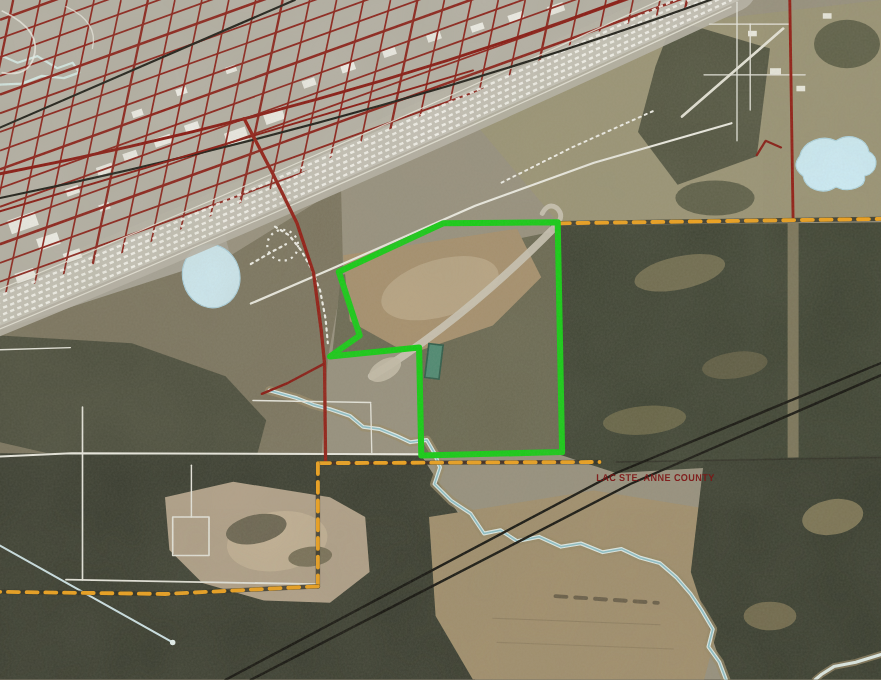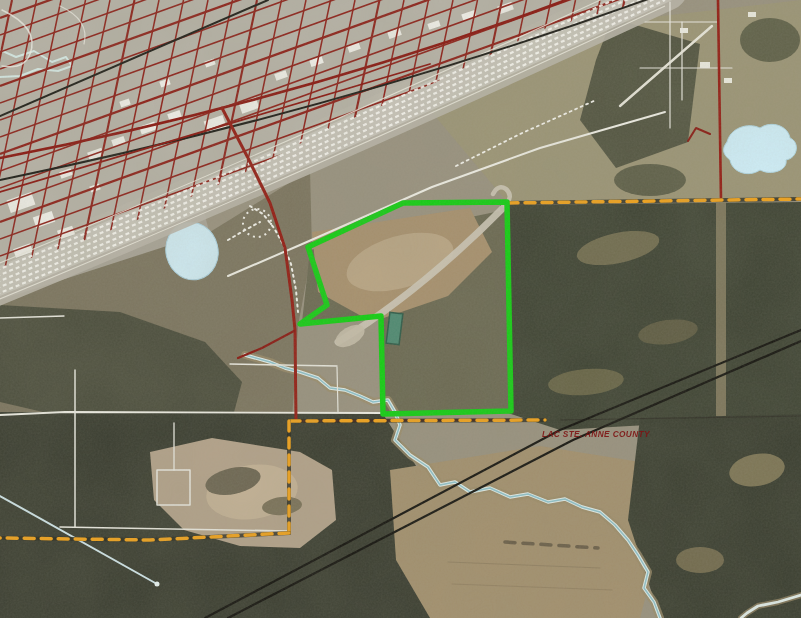--- a/index.html
+++ b/index.html
@@ -1,17 +1,17 @@
 <!DOCTYPE html>
 <html><head>
 <meta charset="utf-8">
 <style>
   html,body{margin:0;padding:0;background:#222;}
   #stage{position:relative;width:801px;height:618px;overflow:hidden;
-         font-family:"Liberation Sans",sans-serif;background:#99927f;font-style:italic;}
+         font-family:"Liberation Sans",sans-serif;background:#99927f;}
   #stage svg{position:absolute;left:0;top:0;}
   .map-label{position:absolute;font-weight:bold;white-space:nowrap;
              transform:scale(.92,1);transform-origin:left top;
              letter-spacing:.4px;opacity:.9;pointer-events:none;}
 </style>
 </head>
 <body>
 
 <div id="stage">
   <svg id="map-svg" width="801" height="618" viewBox="0 0 801 618">

